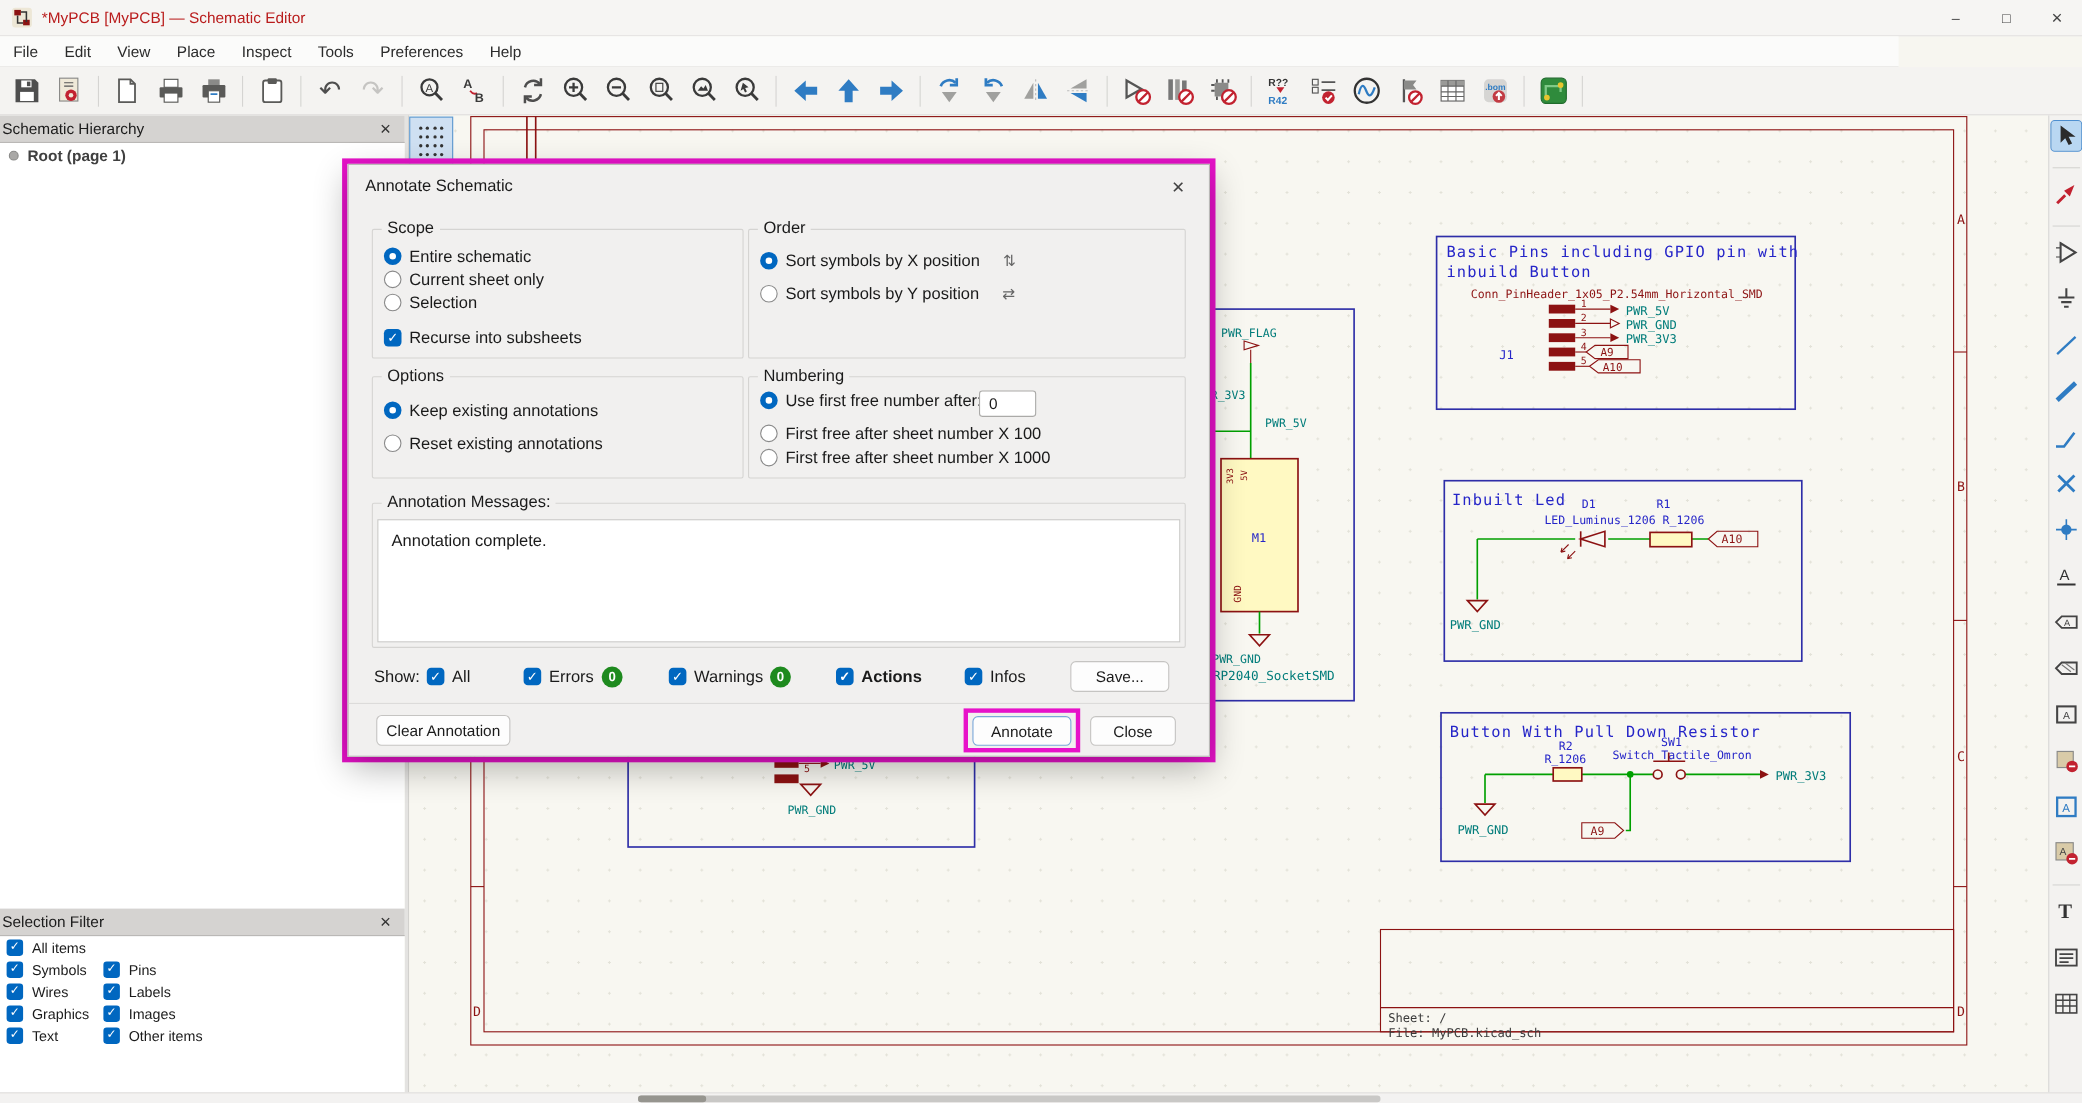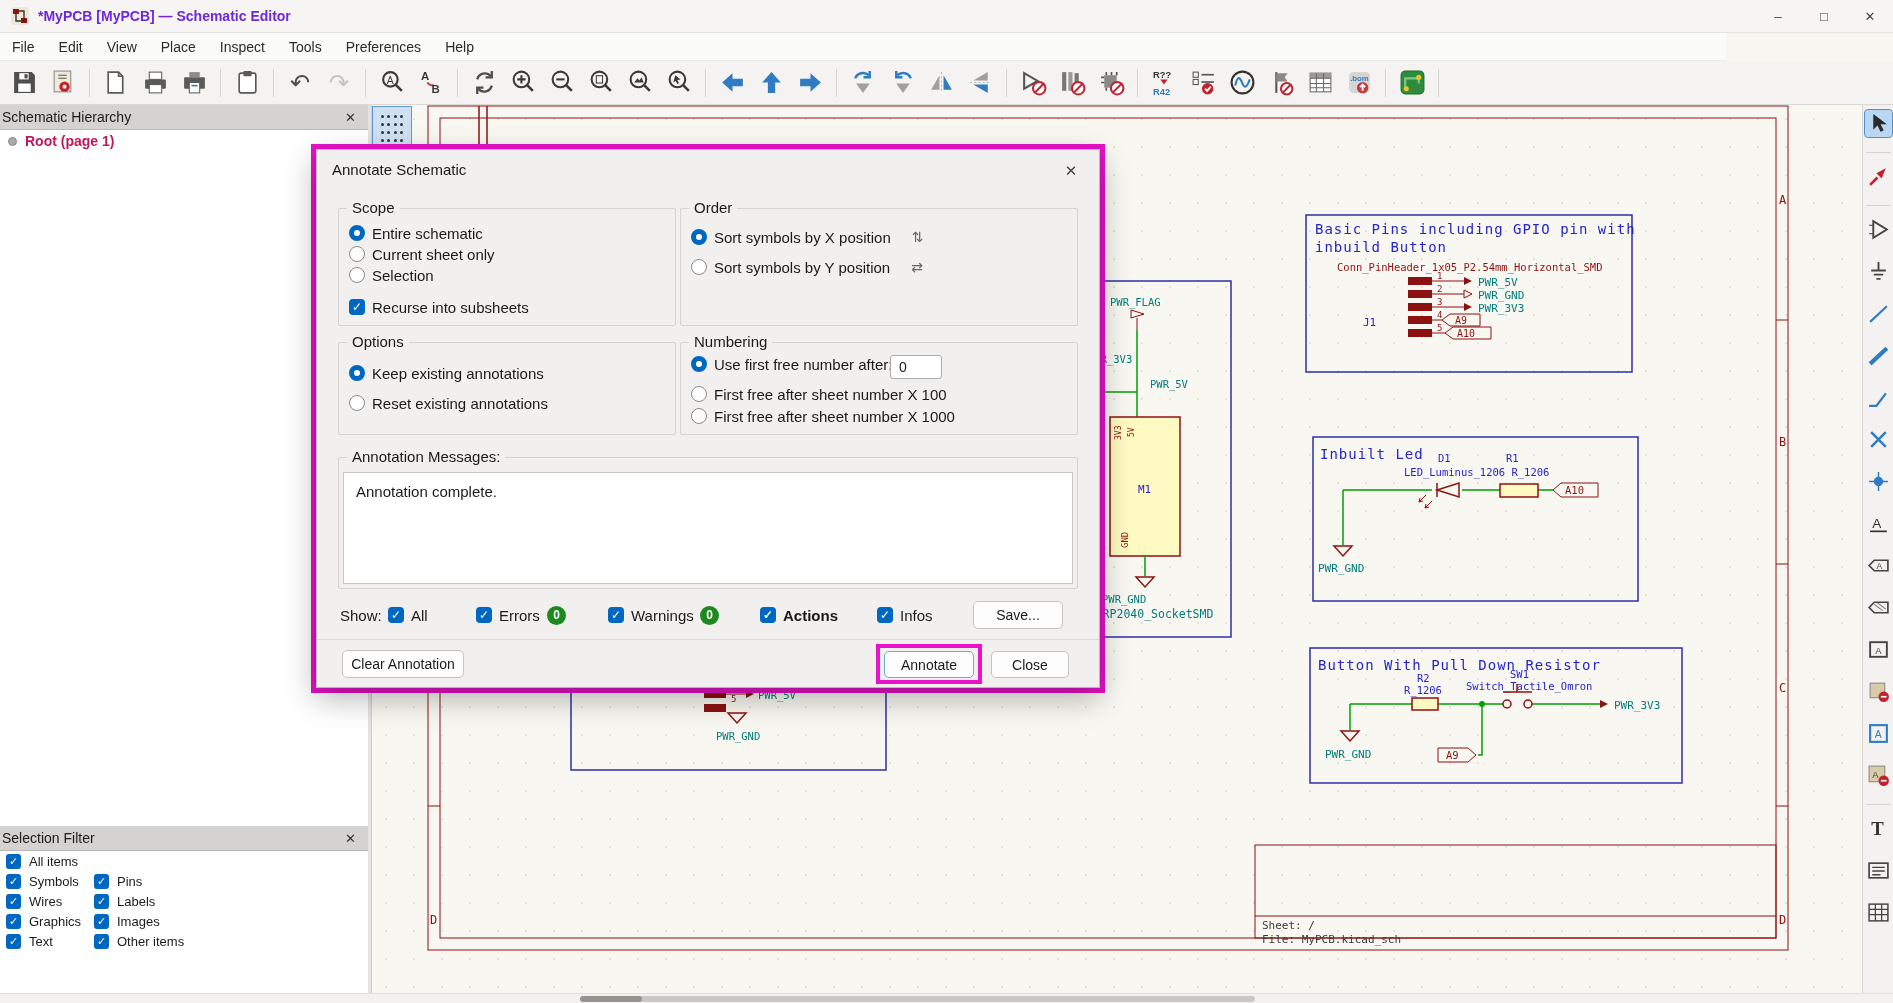--- a/index.html
+++ b/index.html
@@ -1,39 +1,39 @@
 <!DOCTYPE html>
 <html><head>
 <meta charset="utf-8">
 <style>
   * { margin:0; padding:0; box-sizing:border-box; }
   html,body { width:1893px; height:1003px; overflow:hidden; font-family:"Liberation Sans",sans-serif; background:#F7F6F0; }
 
   
   #titlebar { position:absolute; left:0; top:0; width:1893px; height:33px; background:#F6F5F3; border-bottom:1px solid #E3E2E0; display:flex; align-items:center; }
   #app-icon { width:20px; height:20px; margin:0 8px 0 10px; }
-  #title-text { font-size:14px; color:#6d28d9;font-weight:bold; }
+  #title-text { font-size:14px; color:#b91c1c; }
   .winbtn { width:46px; height:32px; display:flex; align-items:center; justify-content:center; font-size:13px; color:#444; }
   #winbtns { position:absolute; right:0; top:0; display:flex; }
 
   #menubar { position:absolute; left:0; top:33px; width:1726px; height:28px; background:#FBFBFA; border-bottom:1px solid #ECEBE9; display:flex; align-items:center; gap:24px; padding-left:12px; }
   .menu-item { font-size:14px; color:#2B2B2B; }
 
   #toolbar { position:absolute; left:0; top:61px; width:1893px; height:44px; background:#F4F3F1; border-bottom:1px solid #D9D8D6; display:flex; align-items:center; padding-left:6px; gap:3px; }
   .tbtn { width:36px; height:36px; display:flex; align-items:center; justify-content:center; border-radius:4px; }
   .tbtn svg { width:27px; height:27px; }
   .tsep { width:1px; height:28px; background:#D5D4D2; margin:0 5px; }
   .tchar { font-size:24px; color:#4E4E4E; line-height:1; }
   .tchar.dis { color:#C5C4C2; }
 
   
   .panel-header { position:absolute; left:0; width:368px; height:25px; background:#D5D3D1; border-bottom:1px solid #BAB8B6; display:flex; align-items:center; font-size:14px; color:#1B1B1B; padding:0 6px 0 2px; }
   .panel-header .x { margin-left:auto; font-size:13px; color:#333; padding:0 6px; }
   #hier-panel-bg { position:absolute; left:0; top:105px; width:368px; height:898px; background:#FFFFFF; }
-  #hier-root { position:absolute; left:8px; top:133px; display:flex; align-items:center; gap:8px; font-size:14px; color:#be185d; font-weight:700;}
+  #hier-root { position:absolute; left:8px; top:133px; display:flex; align-items:center; gap:8px; font-size:14px; color:#404040; font-weight:700;}
   #hier-root .dot { width:9px; height:9px; border-radius:50%; background:#A9A8A6; border:1px solid #8a8a88; }
   #splitter { position:absolute; left:368px; top:105px; width:4px; height:898px; background:#E4E3E1; border-right:1px solid #D0CFCD; }
 
   #filter-grid { position:absolute; left:6px; top:851px; width:360px; font-size:13px; color:#1B1B1B; }
   .chkrow { display:flex; align-items:center; height:20px; gap:8px; }
   .chk { width:15px; height:15px; border-radius:3px; background:#0067C0; color:#fff; flex:0 0 15px; text-align:center; font-size:11px; line-height:15px; }
   .chk::before { content:"✓"; }
 
   
   #canvas { position:absolute; left:372px; top:105px; width:1490px; height:888px; background:#F8F7F1;

